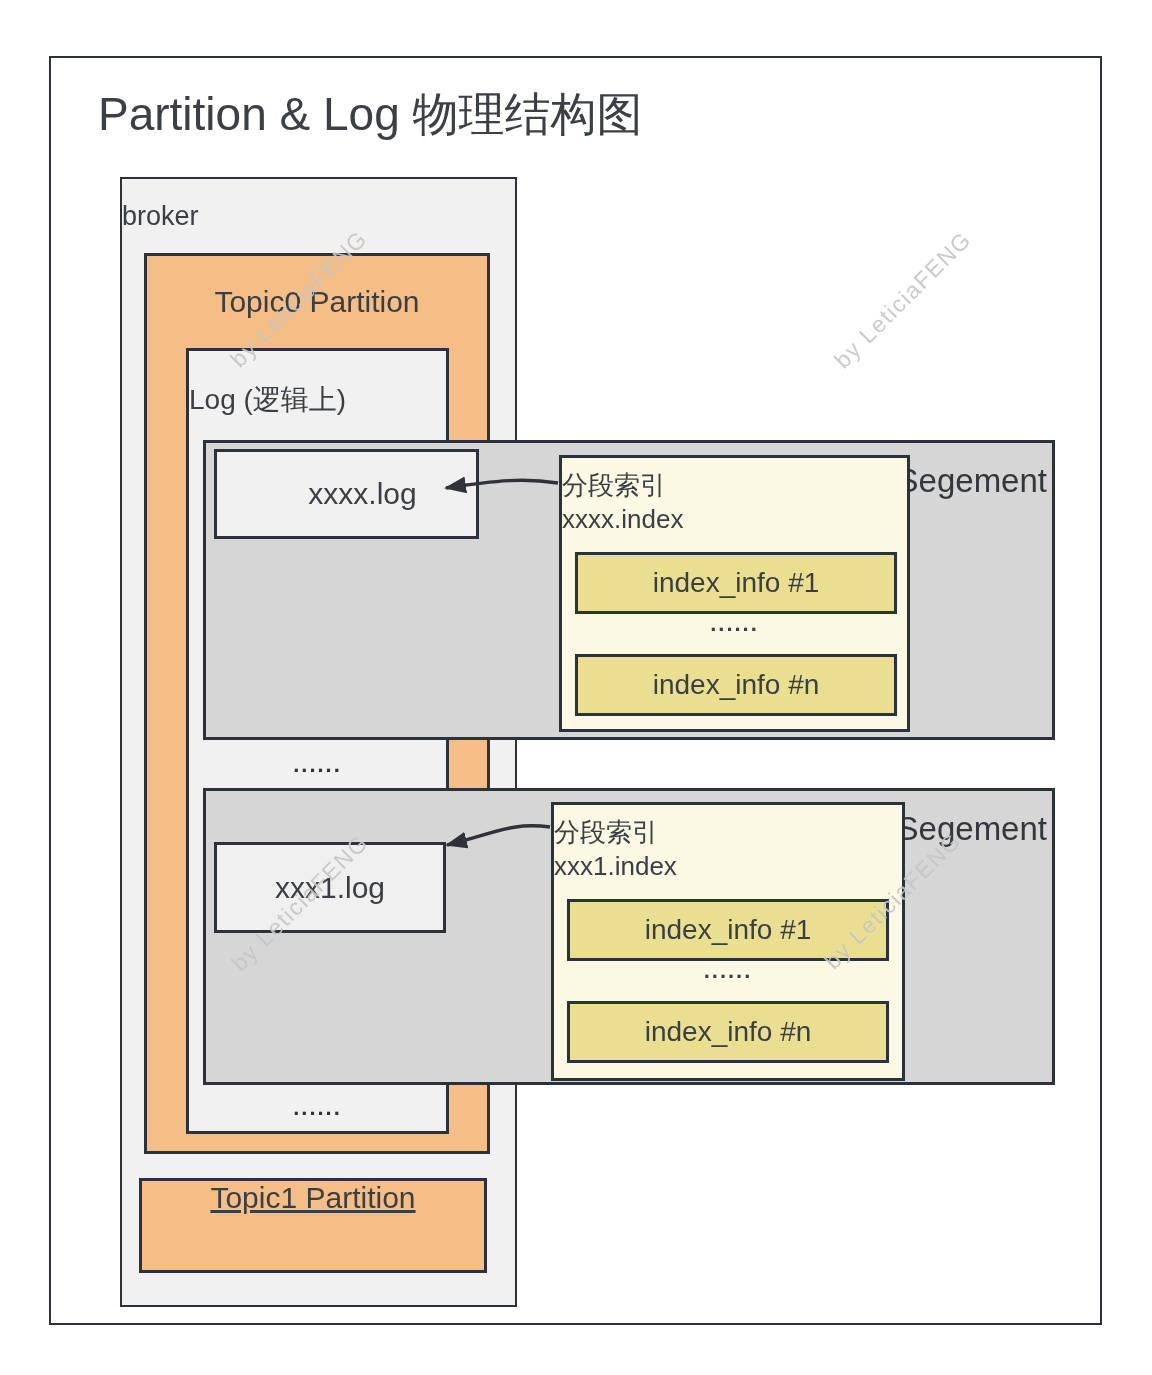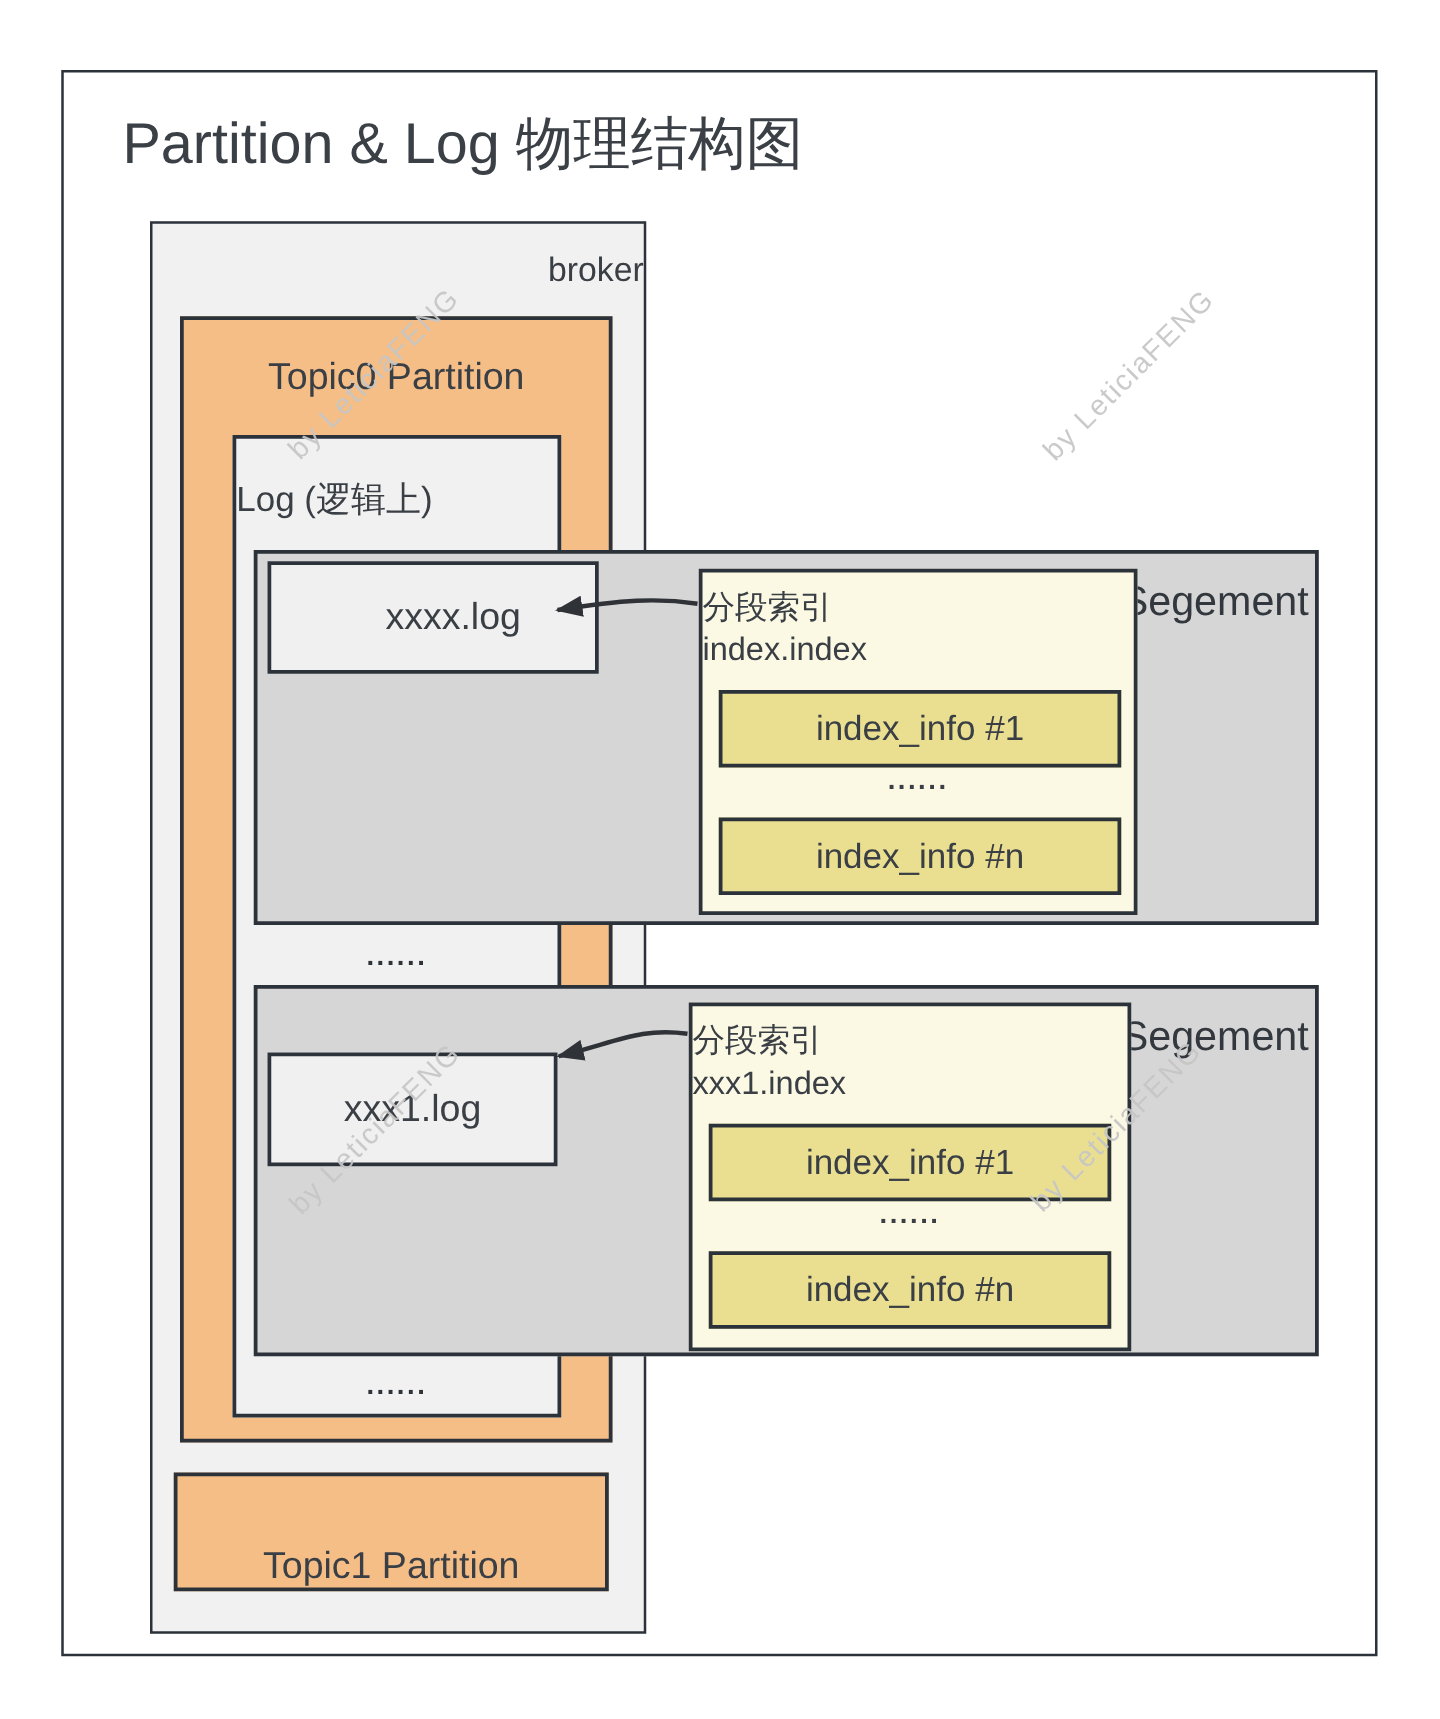--- a/index.html
+++ b/index.html
@@ -18,21 +18,21 @@
     position:relative;width:1152px;height:1375px;background:#ffffff;
     font-family:"Liberation Sans","DejaVu Sans",sans-serif;color:var(--text);
     overflow:hidden;
   }
   .abs{position:absolute;box-sizing:border-box;}
 
   .outer-frame{left:49px;top:56px;width:1053px;height:1269px;border:2px solid var(--border);background:#ffffff;z-index:1;}
   .title{left:98px;top:84px;font-size:46px;line-height:60px;color:#3b4046;z-index:2;white-space:nowrap;}
 
   .broker-box{left:120px;top:177px;width:397px;height:1130px;background:var(--container-gray);border:2px solid var(--border);z-index:2;}
-  .broker-box .box-label{margin-top:22px;text-align:right;font-size:27px;line-height:30px;}
+  .broker-box .box-label{margin-top:22px;text-align:left;font-size:27px;line-height:30px;}
 
   .topic0-box{left:144px;top:253px;width:346px;height:901px;background:var(--partition-orange);border:3px solid var(--border);z-index:3;}
   .topic0-box .box-label{margin-top:28px;text-align:center;font-size:30px;line-height:36px;}
 
   .log-box{left:186px;top:348px;width:263px;height:786px;background:#f1f1f1;border:3px solid var(--border);z-index:4;}
   .log-box .box-label{margin-top:33px;text-align:left;font-size:28px;line-height:32px;}
 
   .dots{z-index:5;text-align:center;font-size:22px;line-height:24px;font-weight:700;letter-spacing:2px;color:#2e3338;}
   .dots-mid{left:186px;top:753px;width:263px;}
   .dots-bottom{left:186px;top:1096px;width:263px;}
@@ -48,21 +48,21 @@
 
   .index-box{position:absolute;background:var(--index-cream);border:3px solid var(--border);}
   .segment-1 .index-box{left:353px;top:12px;width:345px;height:271px;}
   .segment-2 .index-box{left:345px;top:11px;width:348px;height:273px;}
   .index-title{margin-top:10px;text-align:left;font-size:26px;line-height:34px;}
   .index-entry{position:absolute;left:13px;background:var(--index-entry-khaki);border:3px solid var(--border);display:flex;align-items:center;justify-content:center;font-size:28px;}
   .index-entry.first{top:94px;width:316px;height:56px;}
   .index-entry.last{top:196px;width:316px;height:56px;}
   .index-dots{position:absolute;top:154px;width:100%;text-align:center;font-size:22px;line-height:24px;font-weight:700;letter-spacing:2px;}
 
-  .topic1-box{left:139px;top:1178px;width:348px;height:95px;background:var(--partition-orange);border:3px solid var(--border);z-index:7;display:flex;align-items:flex-end;justify-content:center;font-size:30px;}
+  .topic1-box{left:139px;top:1178px;width:348px;height:95px;background:var(--partition-orange);border:3px solid var(--border);z-index:7;display:flex;align-items:flex-start;justify-content:center;font-size:30px;text-decoration:underline;}
 
   .arrows{left:0;top:0;z-index:8;pointer-events:none;}
   .arrow-path{stroke:var(--arrow);stroke-width:3.5;fill:none;}
   .arrow-head{fill:var(--arrow);}
 
   .watermark{z-index:9;pointer-events:none;transform:translate(-50%,-50%) rotate(-45deg);
     font-size:23px;letter-spacing:1.5px;color:var(--watermark);white-space:nowrap;opacity:.92;}
   .wm-1{left:299px;top:299px;}
   .wm-2{left:903px;top:300px;}
   .wm-3{left:300px;top:903px;}
@@ -93,21 +93,21 @@
   <div class="abs dots dots-bottom">......</div>
 
   <div class="abs segment segment-1">
     <div class="segment-label">Segement</div>
     <div class="logfile-box">
       <span>xxxx.log</span>
     </div>
     <div class="index-box">
       <div class="index-title">
         <div>分段索引</div>
-        <div>index.index</div>
+        <div>xxxx.index</div>
       </div>
       <div class="index-entry first">index_info #1</div>
       <div class="index-dots">......</div>
       <div class="index-entry last">index_info #n</div>
     </div>
   </div>
 
   <div class="abs segment segment-2">
     <div class="segment-label">Segement</div>
     <div class="logfile-box">

